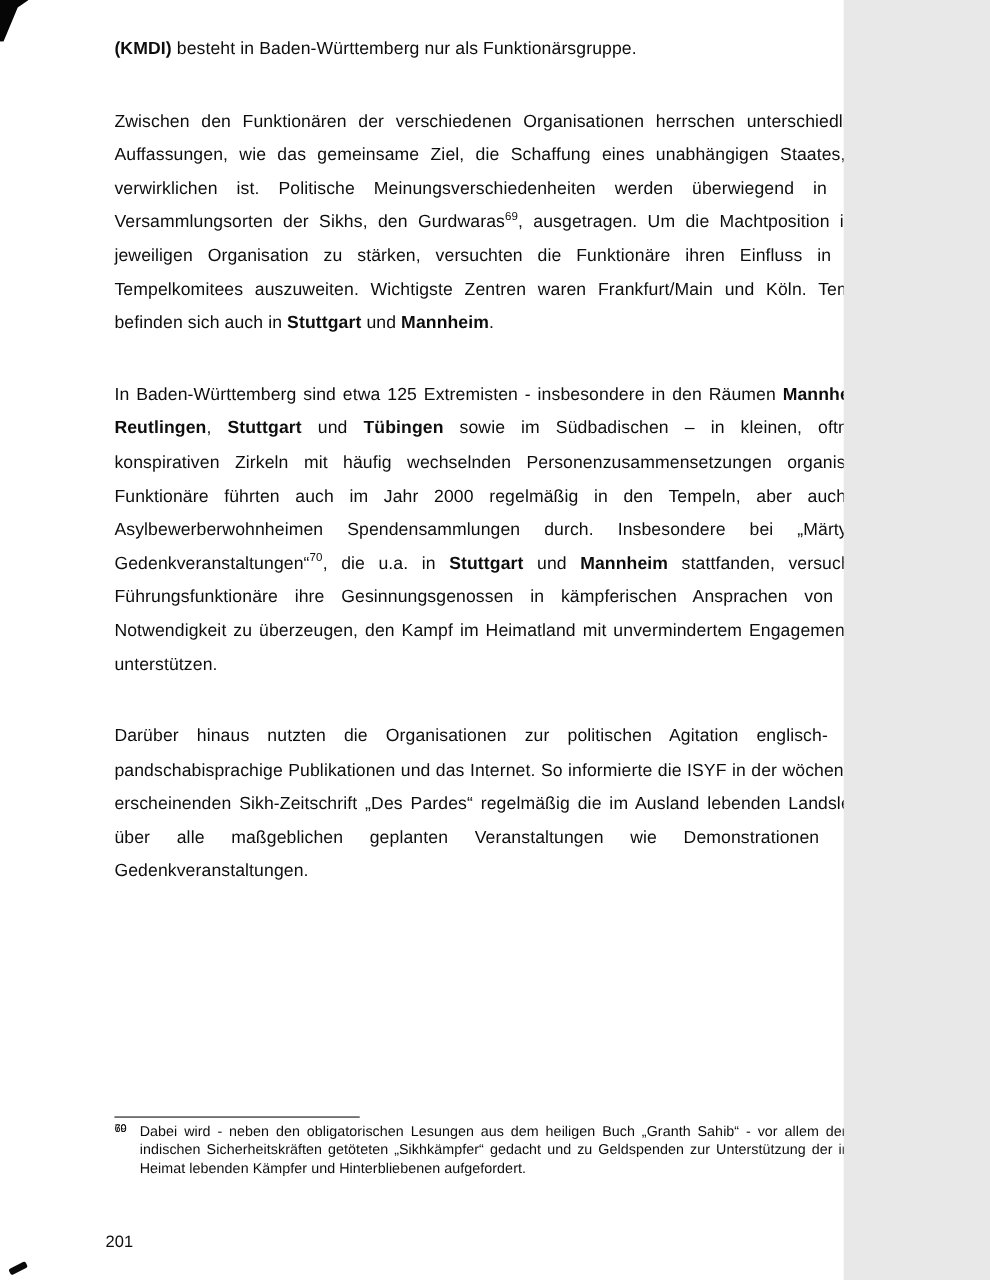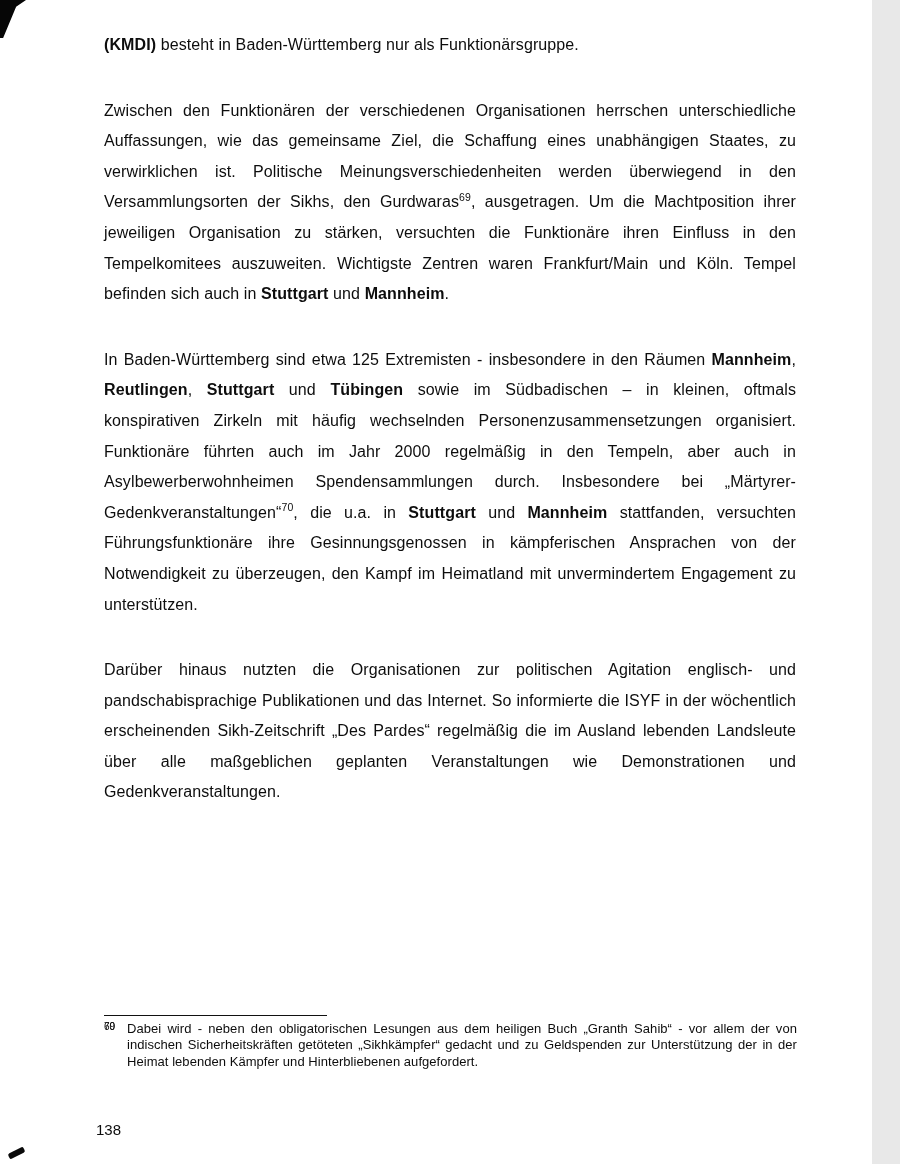--- a/index.html
+++ b/index.html
@@ -1,18 +1,18 @@
 <!DOCTYPE html>
 <html lang="de"><head>
 <meta charset="utf-8">
 <style>
   html, body { margin: 0; padding: 0; background: #e8e8e8; }
   .page {
     position: relative;
-    width: 872px;
+    width: 767px;
     height: 1164px;
     background: #ffffff;
     font-family: "Liberation Sans", sans-serif;
     color: #0d0d0d;
     overflow: hidden;
   }
   
   .artifact-tl {
     position: absolute;
     left: 0; top: 0;
@@ -98,16 +98,16 @@
       </div>
   </main>
 
   <div class="fn-sep"></div>
 
   <section class="footnotes">
       <div class="footnote"><span class="marker">69</span></div>
       <div class="footnote"><span class="marker">70</span><span>Dabei wird - neben den obligatorischen Lesungen aus dem heiligen Buch „Granth Sahib“ - vor allem der von indischen Sicherheitskräften getöteten „Sikhkämpfer“ gedacht und zu Geldspenden zur Unterstützung der in der Heimat lebenden Kämpfer und Hinterbliebenen aufgefordert.</span></div>
     </section>
 
-  <div class="page-number">138</div>
+  <div class="page-number">201</div>
 
   <div class="artifact-bl"></div>
 </div>
 
 </body></html>

